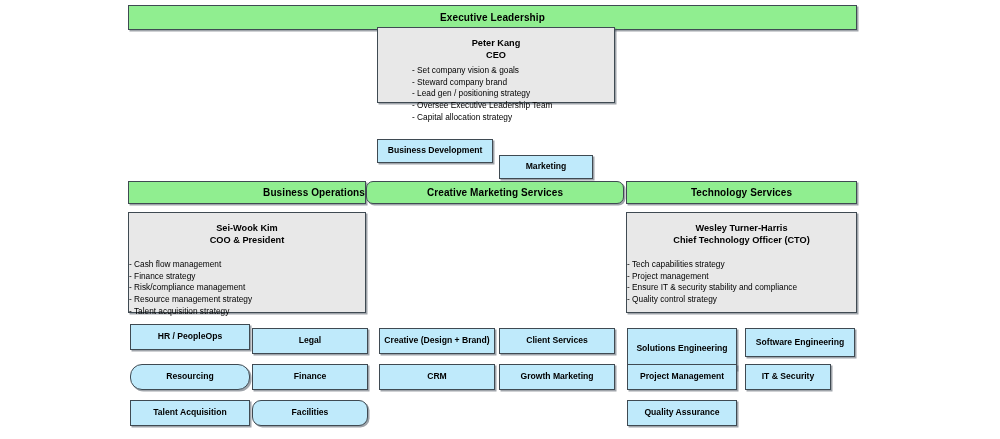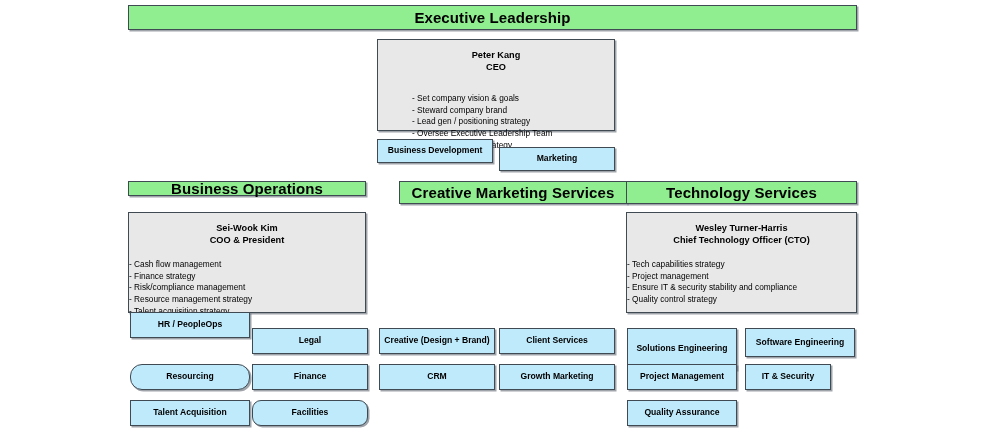--- a/index.html
+++ b/index.html
@@ -28,21 +28,21 @@
     border: 1px solid #3f4a52;
     box-shadow: 1.5px 1.5px 0 rgba(80,90,100,0.55);
     display: flex;
     align-items: center;
     justify-content: center;
   }
   .band {
     background: #90ee90;
   }
   .band .band-label {
-    font-size: 15px;
+    font-size: 10px;
     font-weight: bold;
     letter-spacing: 0.1px;
     text-align: center;
   }
   .leaf {
     background: #bfeafb;
   }
   .leaf .leaf-label {
     font-size: 8.6px;
     font-weight: bold;
@@ -73,91 +73,91 @@
     margin: 0;
     padding: 0;
     list-style: none;
   }
   .detail .duties li {
     font-size: 8.3px;
     line-height: 1.42;
     white-space: nowrap;
   }
   .detail.ceo .duties {
-    margin-top: 19px;
+    margin-top: 3px;
     padding-left: 34px;
   }
   .detail.exec .duties {
     margin-top: 12px;
   }
 </style>
 </head>
 <body>
 
 <div id="chart">
 
   <div class="box band" style="left:128px; top:5px; width:729px; height:25px;">
     <span class="band-label">Executive Leadership</span>
   </div>
 
-  <div class="box detail ceo" style="left:377px; top:39px; width:238px; height:92px;">
+  <div class="box detail ceo" style="left:377px; top:27px; width:238px; height:76px;">
     <span class="person-name">Peter Kang</span>
     <span class="person-title">CEO</span>
     <ul class="duties">
       <li>- Set company vision &amp; goals</li>
       <li>- Steward company brand</li>
       <li>- Lead gen / positioning strategy</li>
       <li>- Oversee Executive Leadership Team</li>
       <li>- Capital allocation strategy</li>
     </ul>
   </div>
 
   <div class="box leaf" style="left:377px; top:139px; width:116px; height:24px;">
     <span class="leaf-label">Business Development</span>
   </div>
-  <div class="box leaf" style="left:499px; top:147px; width:116px; height:24px;">
+  <div class="box leaf" style="left:499px; top:155px; width:94px; height:24px;">
     <span class="leaf-label">Marketing</span>
   </div>
 
-  <div class="box band" style="left:128px; top:181px; width:238px; height:15px;">
+  <div class="box band" style="left:128px; top:181px; width:238px; height:23px;justify-content:flex-end;">
     <span class="band-label">Business Operations</span>
   </div>
 
   <div class="box detail exec" style="left:128px; top:212px; width:238px; height:101px;">
     <span class="person-name">Sei-Wook Kim</span>
     <span class="person-title">COO &amp; President</span>
     <ul class="duties">
       <li>- Cash flow management</li>
       <li>- Finance strategy</li>
       <li>- Risk/compliance management</li>
       <li>- Resource management strategy</li>
       <li>- Talent acquisition strategy</li>
     </ul>
   </div>
 
-  <div class="box leaf" style="left:130px; top:312px; width:120px; height:26px;">
+  <div class="box leaf" style="left:130px; top:324px; width:120px; height:26px;">
     <span class="leaf-label">HR / PeopleOps</span>
   </div>
   <div class="box leaf" style="left:252px; top:328px; width:116px; height:26px;">
     <span class="leaf-label">Legal</span>
   </div>
   <div class="box leaf" style="left:130px; top:364px; width:120px; height:26px;border-radius:12px;">
     <span class="leaf-label">Resourcing</span>
   </div>
   <div class="box leaf" style="left:252px; top:364px; width:116px; height:26px;">
     <span class="leaf-label">Finance</span>
   </div>
   <div class="box leaf" style="left:130px; top:400px; width:120px; height:26px;">
     <span class="leaf-label">Talent Acquisition</span>
   </div>
   <div class="box leaf" style="left:252px; top:400px; width:116px; height:26px;border-radius:9px;">
     <span class="leaf-label">Facilities</span>
   </div>
 
-  <div class="box band" style="left:399px; top:181px; width:228px; height:23px;">
+  <div class="box band" style="left:366px; top:181px; width:258px; height:23px;border-radius:7px;">
     <span class="band-label">Creative Marketing Services</span>
   </div>
 
 
   <div class="box leaf" style="left:379px; top:328px; width:116px; height:26px;">
     <span class="leaf-label">Creative (Design + Brand)</span>
   </div>
   <div class="box leaf" style="left:499px; top:328px; width:116px; height:26px;">
     <span class="leaf-label">Client Services</span>
   </div>

